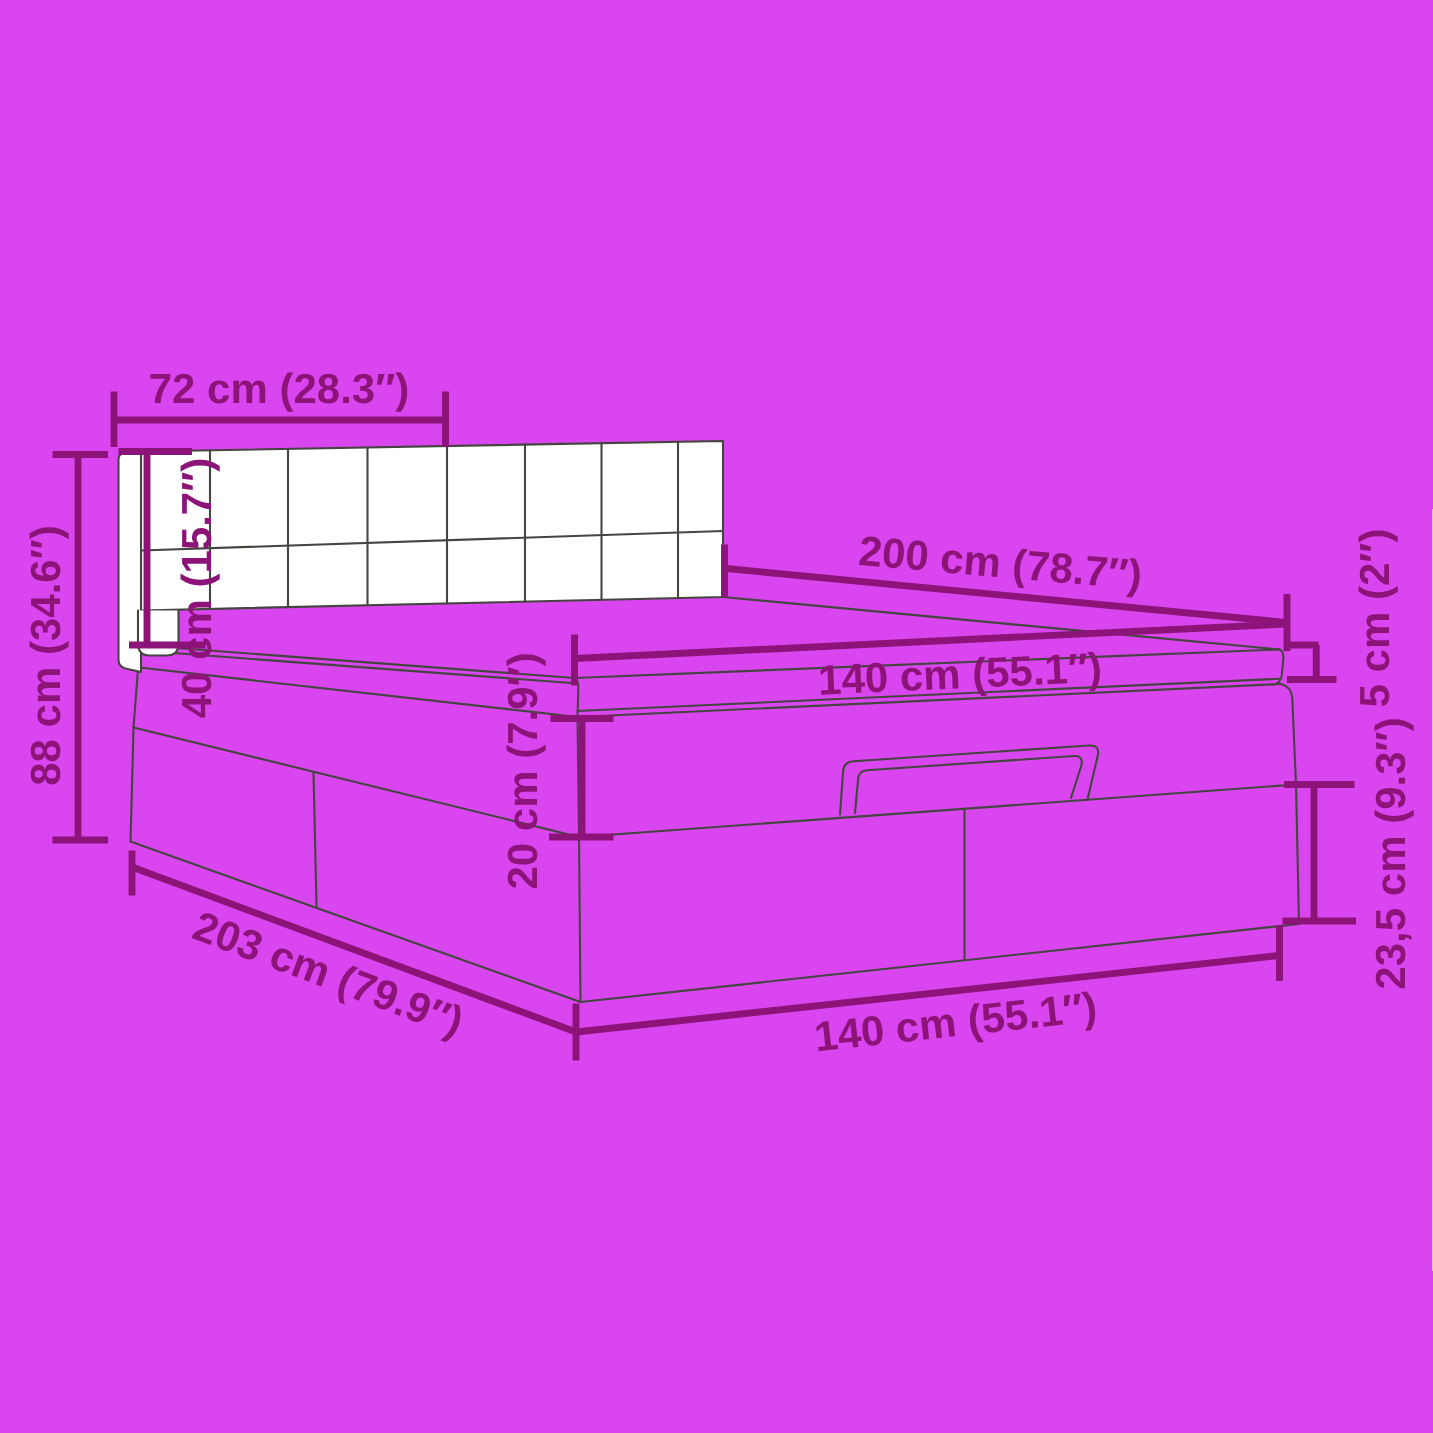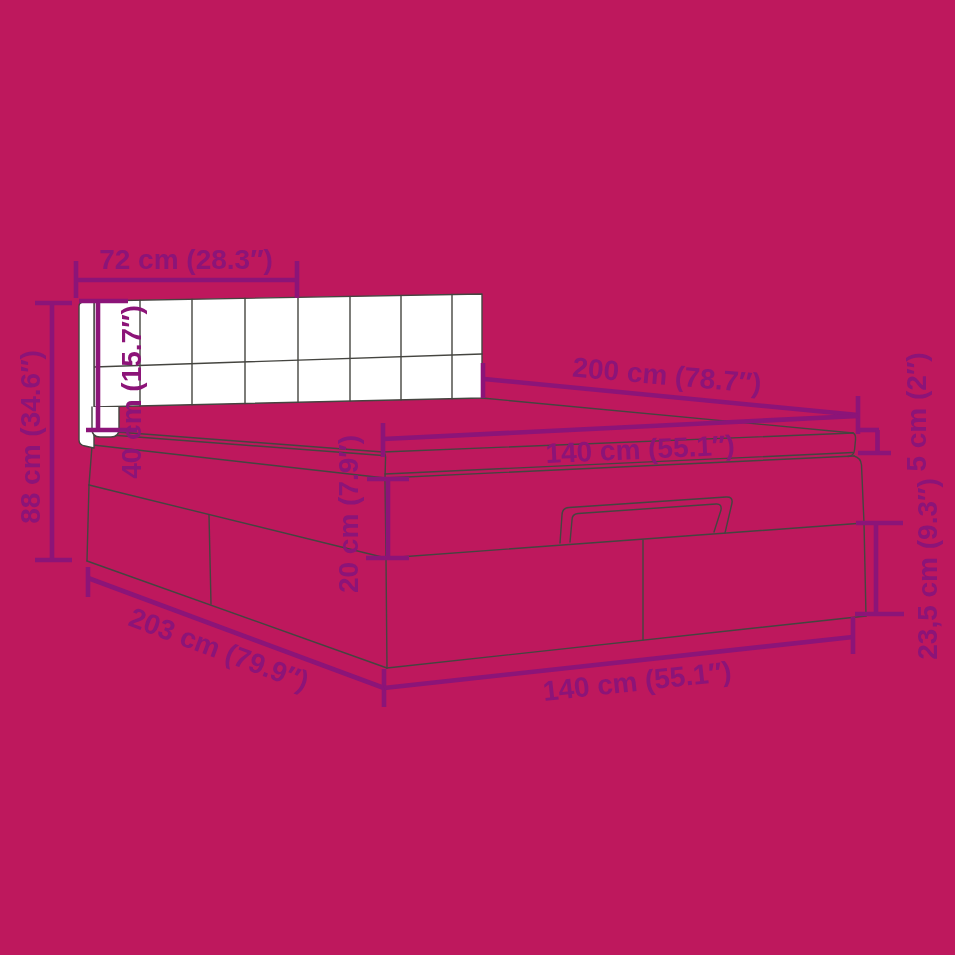--- a/index.html
+++ b/index.html
@@ -1,17 +1,17 @@
 <!DOCTYPE html>
 <html><head>
 <meta charset="utf-8">
 <style>
   html,body{margin:0;padding:0;background:#ffffff;}
   #stage{
-    width:955px;height:955px;background:#be185d;position:relative;overflow:hidden;
+    width:955px;height:955px;background:#d946ef;position:relative;overflow:hidden;
     font-family:"Liberation Sans", sans-serif;
   }
   svg{display:block;}
   .outline{stroke:#454540;stroke-width:1.4;fill:none;stroke-linejoin:round;stroke-linecap:round;}
   .fillwhite{fill:#ffffff;}
   .dim{stroke-width:4.6;fill:none;stroke-linecap:butt;}
   .dimlabel{font-weight:bold;font-size:28px;text-anchor:middle;}
 </style>
 </head>
 <body>

